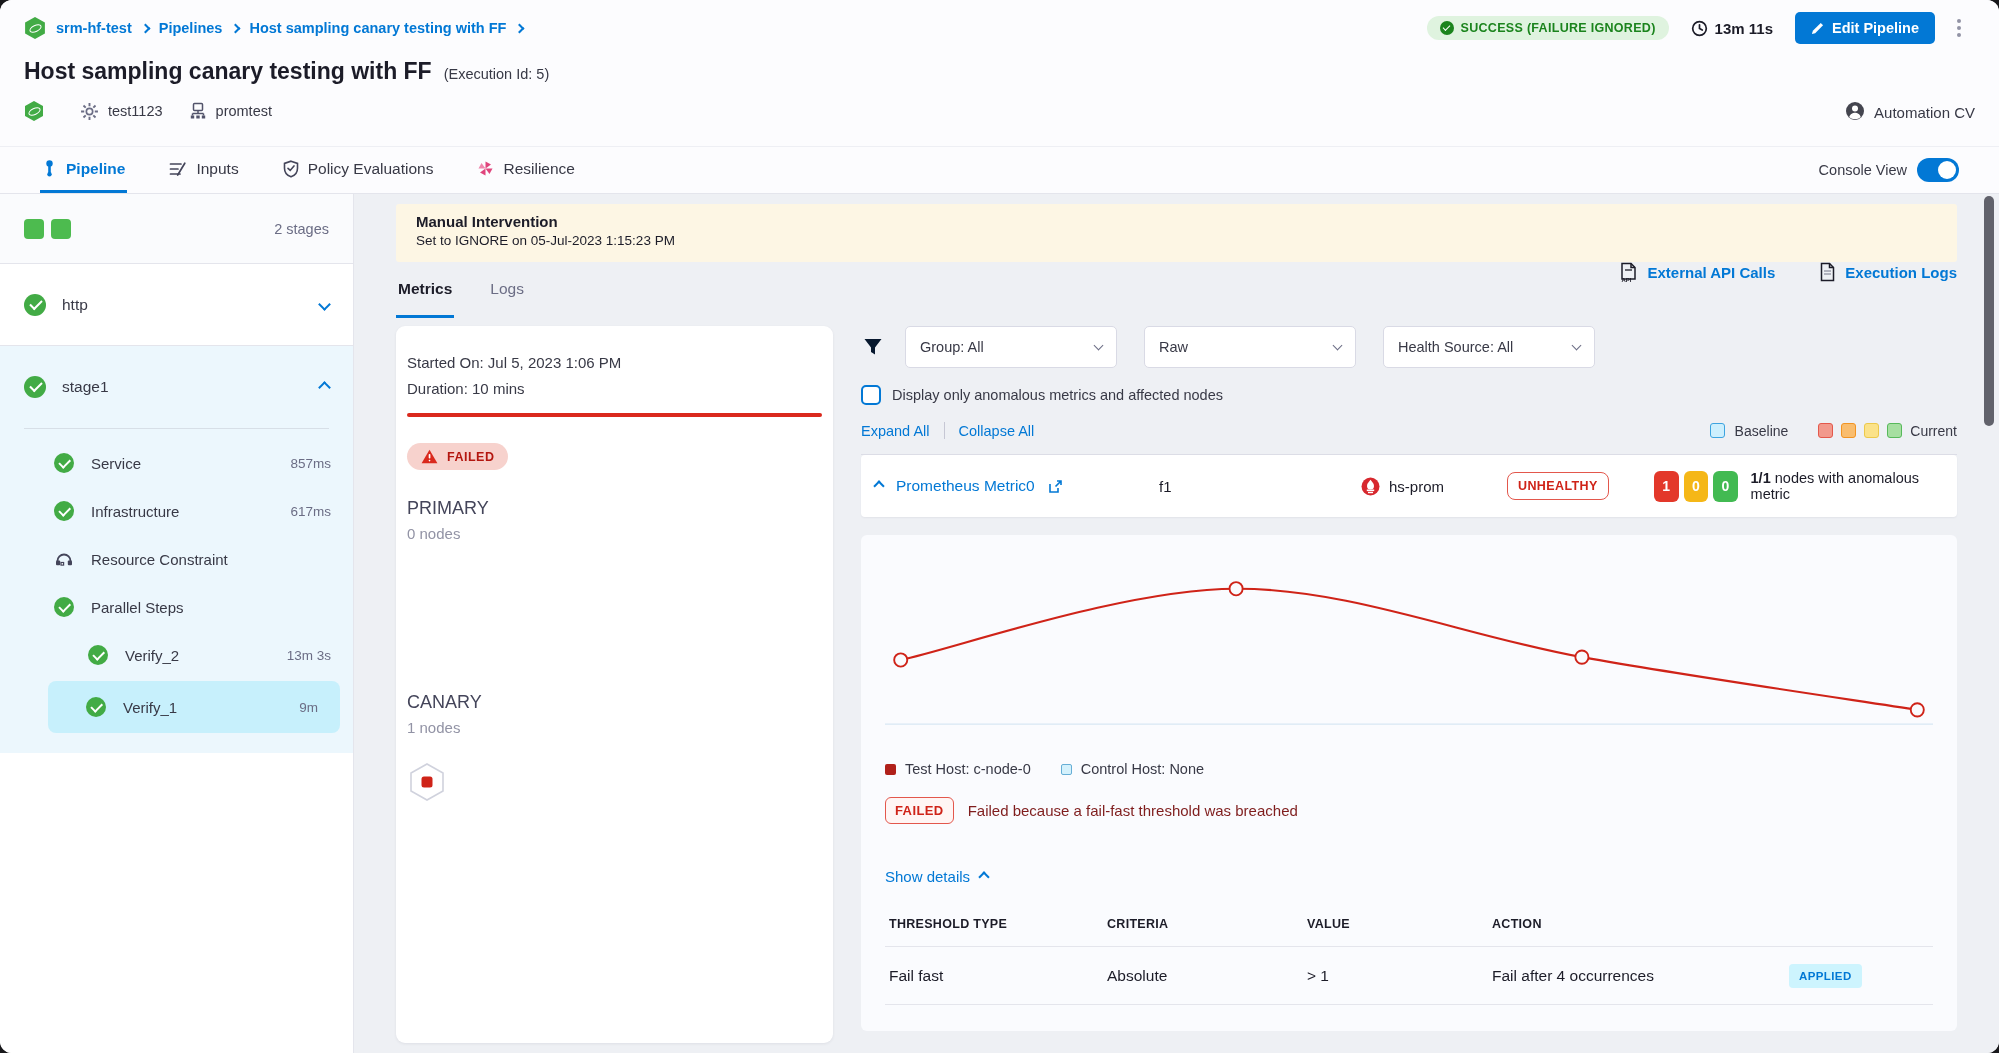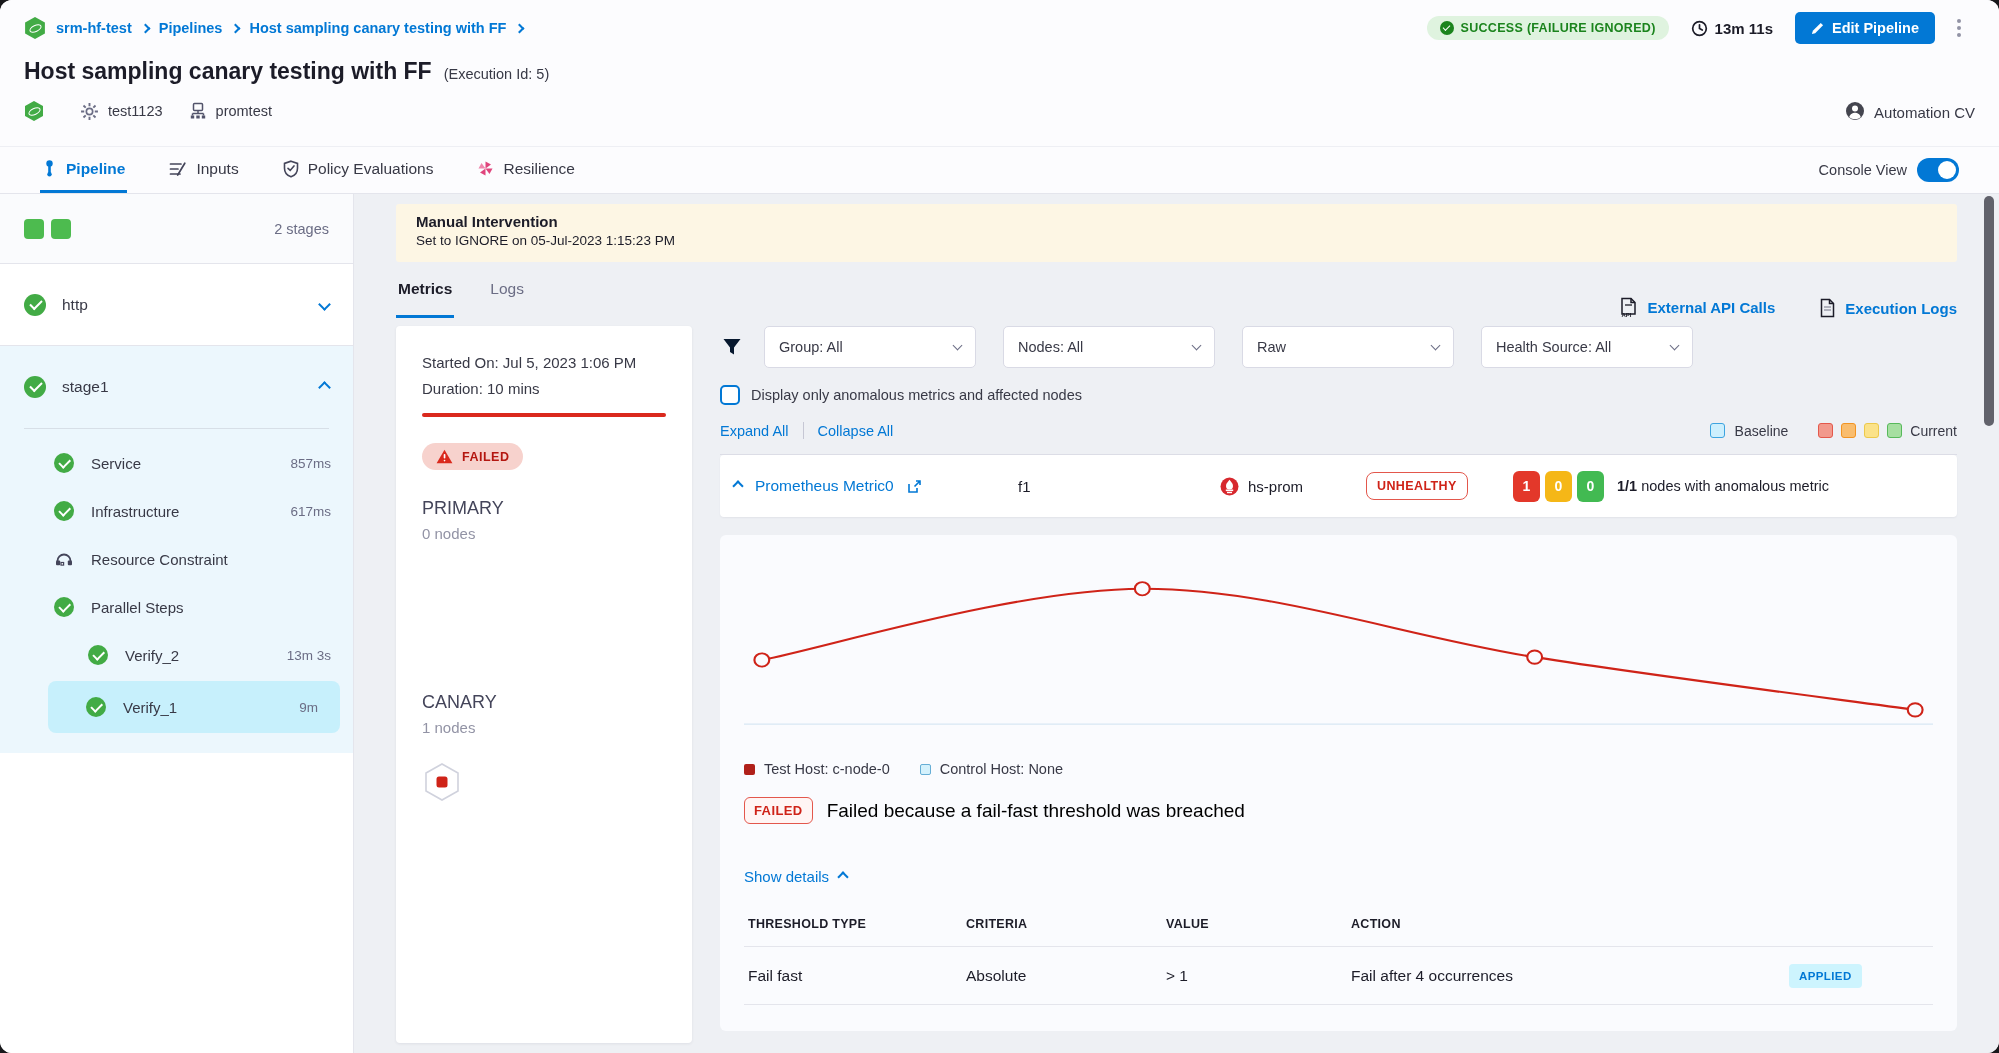--- a/index.html
+++ b/index.html
@@ -81,26 +81,26 @@
   
   .main { flex:1; background:#eef0f4; padding:10px 42px 0 42px; min-width:0; position:relative; }
   .banner { background:#fdf6e4; border-radius:3px; height:58px; padding:9px 20px; }
   .banner-title { font-size:15px; font-weight:700; color:#1c1c28; }
   .banner-msg { font-size:13.5px; color:#1c1c28; margin-top:3px; }
   .paneltabs { height:56px; display:flex; align-items:stretch; }
   .ptab { display:flex; align-items:center; font-size:15.5px; margin-right:34px; cursor:pointer;
           border-bottom:3px solid transparent; padding:0 2px; }
   .ptab.active { font-weight:700; color:#1c1c28; border-bottom-color:#0278d5; }
   .ptab.inactive { color:#6b6d85; }
-  .toollinks { margin-left:auto; display:flex; align-items:flex-end; gap:44px; }
+  .toollinks { margin-left:auto; display:flex; align-items:flex-start; gap:44px; }
   .toollink { display:flex; align-items:center; gap:9px; color:#0278d5; font-size:15px; font-weight:600; cursor:pointer; }
 
   .contentrow { display:flex; gap:28px; margin-top:8px; align-items:flex-start; height:717px; }
-  .sumcard { width:296px; flex:0 0 auto; background:#fff; border-radius:4px; height:100%;
-             box-shadow:0 1px 3px rgba(40,41,61,.08); padding:28px 26px; }
+  .sumcard { width:437px; flex:0 0 auto; background:#fff; border-radius:9px; height:100%;
+             box-shadow:0 1px 3px rgba(40,41,61,.08); padding:28px 11px; }
   .sum-line { font-size:15px; color:#383946; margin-bottom:9px; }
   .redbar { height:4px; background:#da291d; border-radius:2px; margin-top:16px; }
   .failed-pill { display:inline-flex; align-items:center; gap:9px; background:#f7d2cd; border-radius:14px;
                  padding:6px 14px; margin-top:26px; }
   .failed-pill span { color:#b41710; font-size:12.5px; font-weight:700; letter-spacing:.5px; }
   .grp-title { font-size:18px; color:#44455a; margin-top:28px; }
   .grp-nodes { font-size:15px; color:#9293a5; margin-top:6px; }
   .canary-gap { margin-top:150px; }
   .hexnode { margin-top:26px; width:40px; height:40px; cursor:pointer; }
 
@@ -148,21 +148,21 @@
 
   .chartcard { margin-top:18px; background:#fafbfe; border-radius:6px; padding:20px 24px 26px 24px; }
   .chartsvg { width:100%; height:190px; display:block; }
   .clegend { display:flex; align-items:center; gap:30px; margin-top:16px; }
   .clegend .item { display:flex; align-items:center; gap:9px; font-size:14.5px; color:#383946; }
   .csq-test { width:11px; height:11px; background:#b0201a; border-radius:2px; }
   .csq-ctrl { width:11px; height:11px; background:#d4f1fc; border:1.5px solid #66aed6; border-radius:2px; }
   .failrow { display:flex; align-items:center; gap:14px; margin-top:20px; }
   .failbadge { border:1.5px solid #e3574c; color:#cf2318; background:#fff5f4; font-size:13px; font-weight:700;
                letter-spacing:.4px; padding:5px 9px; border-radius:6px; }
-  .failmsg { font-size:19px; color:#000000; }
+  .failmsg { font-size:15px; color:#7f1d1d; }
   .showdet { display:flex; align-items:center; gap:10px; margin-top:44px; color:#0278d5; font-size:15px;
              cursor:pointer; width:max-content; }
   .dtable { margin-top:16px; }
   .dgrid { display:grid; grid-template-columns:218px 200px 185px 1fr 140px; align-items:center; padding:0 4px; }
   .dhead { height:46px; border-bottom:1px solid #e4e5ec; }
   .dh { font-size:12.5px; font-weight:700; color:#1c1c28; letter-spacing:.3px; }
   .drow { height:58px; border-bottom:1px solid #e4e5ec; }
   .dc { font-size:15.5px; color:#1c1c28; }
   .applied { justify-self:start; background:#cdf4fe; color:#0278d5; font-size:11.5px; font-weight:700;
              letter-spacing:.4px; padding:6px 10px; border-radius:4px; }
@@ -429,24 +429,20 @@
 
           <div class="filterrow">
             <svg class="funnel" width="20" height="20" viewBox="0 0 20 20">
               <path d="M1.5 2 H18.5 L12 10.5 V17.5 L8 15 V10.5 Z" fill="#07182e"></path>
             </svg>
             <div class="dd">
               <span class="dlabel">Group: All</span>
               <span class="ddchev"></span>
             </div>
             <div class="dd">
-              <span class="dlabel">Nodes: All</span>
-              <span class="ddchev"></span>
-            </div>
-            <div class="dd">
               <span class="dlabel">Raw</span>
               <span class="ddchev"></span>
             </div>
             <div class="dd">
               <span class="dlabel">Health Source: All</span>
               <span class="ddchev"></span>
             </div>
           </div>
 
           <div class="checkrow">

